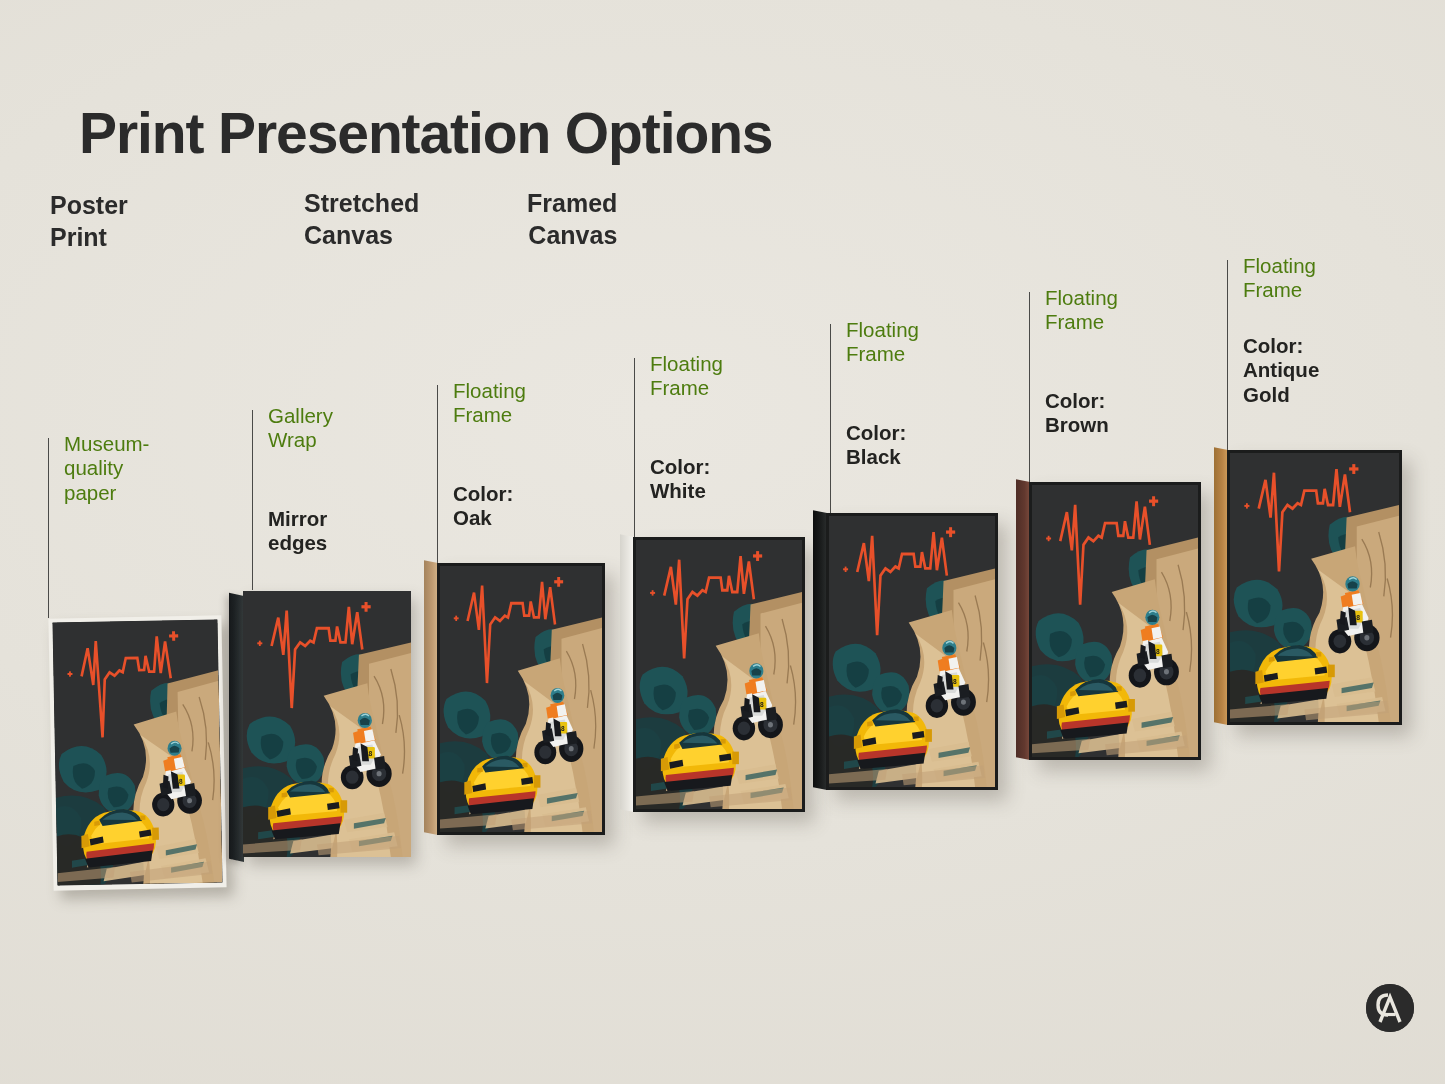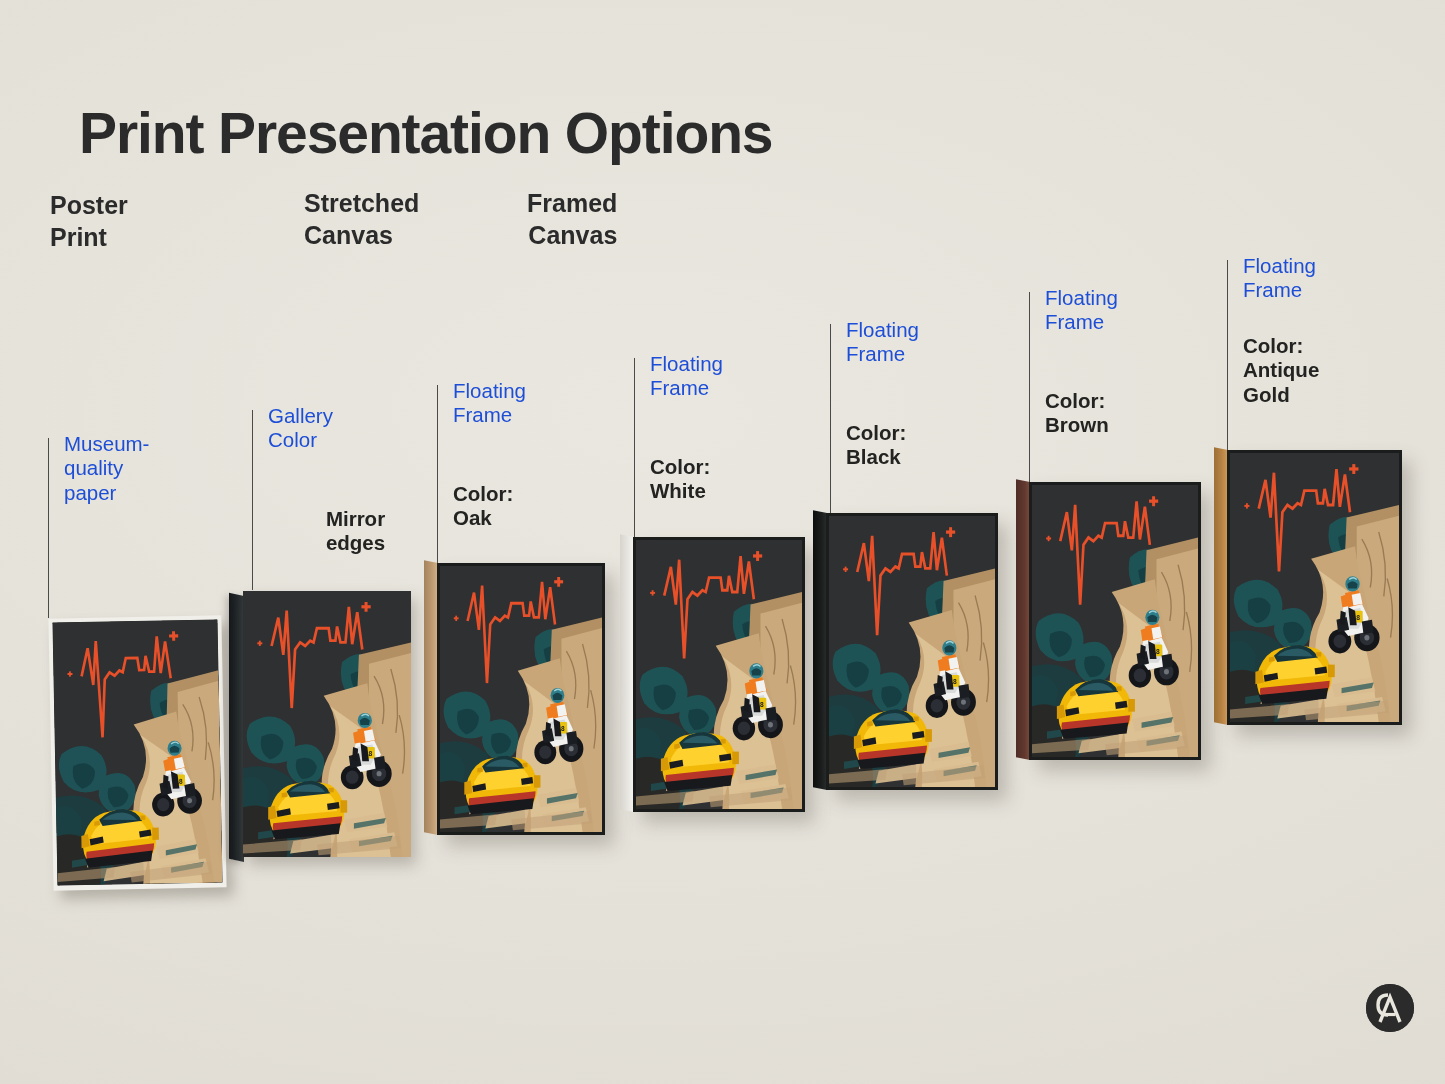--- a/index.html
+++ b/index.html
@@ -37,21 +37,21 @@
 
   
   .callout { position:absolute; }
   .callout .rule {
     position:absolute; left:0; top:0;
     width:1.4px; background:#4a4a48;
   }
   .callout .txt {
     position:absolute; left:16px; top:-6px;
     width:175px;
-    font-size:20.5px; color:#1d4ed8;
+    font-size:20.5px; color:#4d7c0f;
     line-height:1.19; white-space:pre-line;
   }
   .callout .sub {
     position:absolute; left:16px;
     width:175px;
     font-size:20.5px; font-weight:bold; color:#232321;
     line-height:1.19; white-space:pre-line;
   }
 
   
@@ -132,22 +132,22 @@
 <div class="callout" style="left:48px; top:438px;">
   <div class="rule" style="height:180px;"></div>
   <div class="txt">Museum-
 quality
 paper</div>
 </div>
 
 <div class="callout" style="left:252px; top:410px;">
   <div class="rule" style="height:180px;"></div>
   <div class="txt">Gallery
-Color</div>
-  <div class="sub" style="top:97px;text-align:center;">Mirror
+Wrap</div>
+  <div class="sub" style="top:97px;">Mirror
 edges</div>
 </div>
 
 <div class="callout" style="left:437px; top:385px;">
   <div class="rule" style="height:180px;"></div>
   <div class="txt">Floating
 Frame</div>
   <div class="sub" style="top:97px;">Color:
 Oak</div>
 </div>

